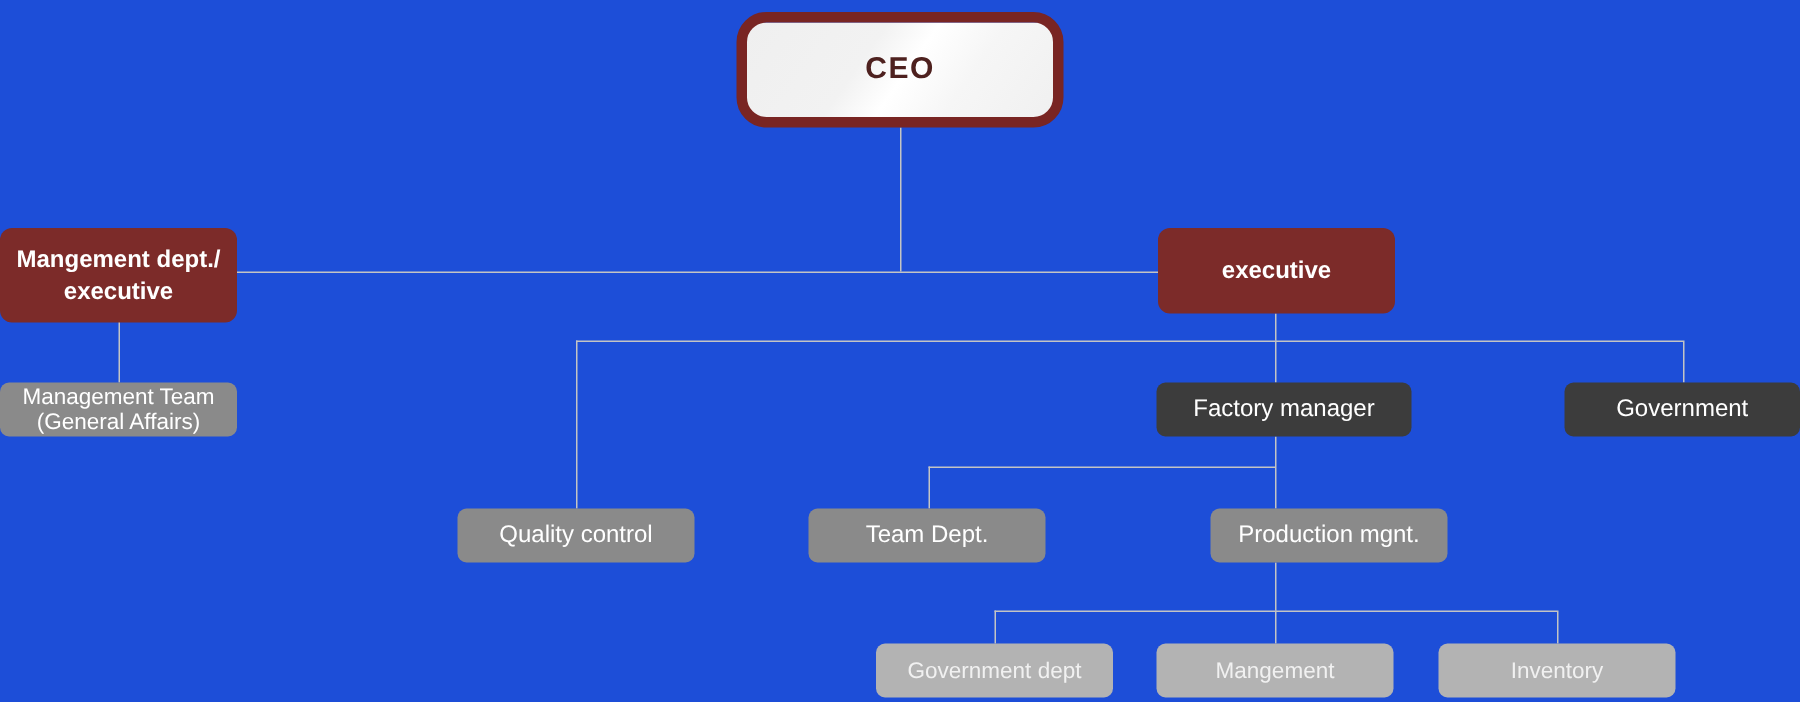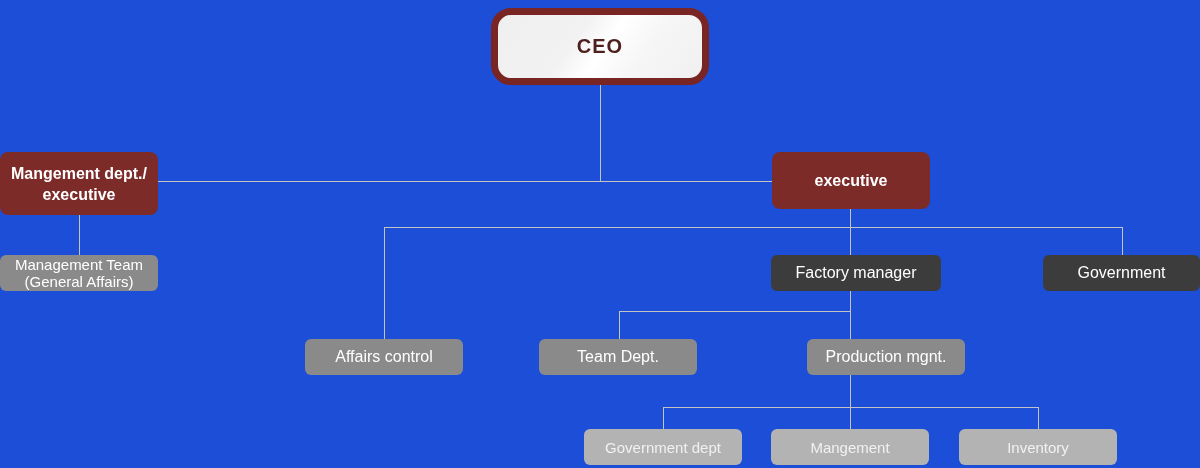--- a/index.html
+++ b/index.html
@@ -73,21 +73,21 @@
 
   <div class="node node-dark" style="left:771px;top:255px;width:170px;height:36px;">
     <span>Factory manager</span>
   </div>
 
   <div class="node node-dark" style="left:1043px;top:255px;width:157px;height:36px;">
     <span>Government</span>
   </div>
 
   <div class="node node-mid" style="left:305px;top:339px;width:158px;height:36px;">
-    <span>Affairs control</span>
+    <span>Quality control</span>
   </div>
 
   <div class="node node-mid" style="left:539px;top:339px;width:158px;height:36px;">
     <span>Team Dept.</span>
   </div>
 
   <div class="node node-mid" style="left:771px;top:339px;width:158px;height:36px;margin-left:36px;">
     <span>Production mgnt.</span>
   </div>
 

